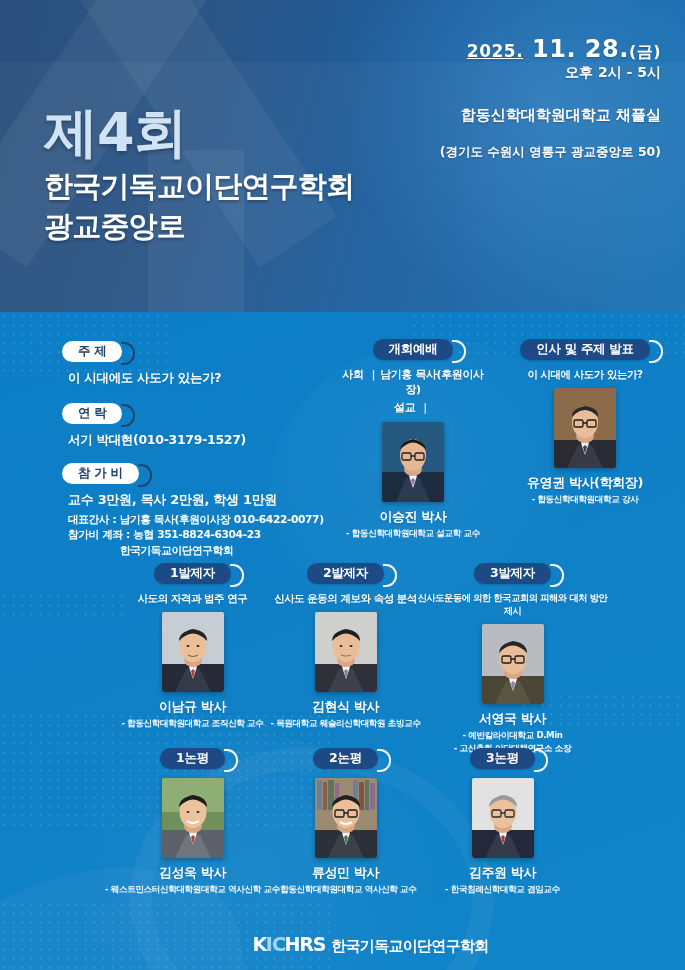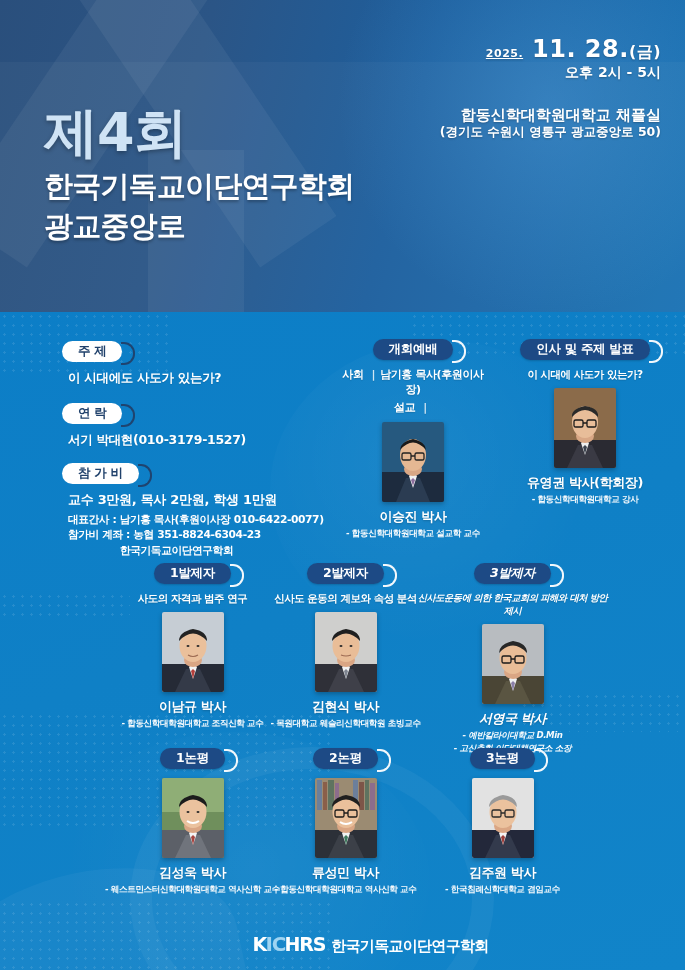--- a/index.html
+++ b/index.html
@@ -71,36 +71,36 @@
   }
   .date-line1 {
     font-size: 24px;
     font-weight: bold;
     letter-spacing: 0.5px;
   }
   .date-line1 .dow {
     font-size: 16px;
   }
   .date-line1 .yr {
-    font-size: 11px;
+    font-size: 17px;
     text-decoration: underline;
   }
   .date-line2 {
     font-size: 14px;
     font-weight: bold;
   }
   .date-line3 {
     font-size: 15px;
     font-weight: bold;
     margin-top: 24px;
   }
   .date-line4 {
     font-size: 12.5px;
     font-weight: bold;
-    margin-top: 0;
+    margin-top: 20px;
     text-align: right;
   }
 
   .title-block {
     position: absolute;
     left: 44px; top: 106px;
   }
   .title-no {
     font-size: 54px;
     font-weight: bold;
@@ -466,21 +466,21 @@
           <path d="M17 29 Q31 14 45 29 Q45 19 31 17 Q17 20 17 29 Z" fill="#1f1f1f"></path>
           <ellipse cx="26" cy="34" rx="1.5" ry="1.1" fill="#2b2b2b"></ellipse>
           <ellipse cx="36" cy="34" rx="1.5" ry="1.1" fill="#2b2b2b"></ellipse>
           <path d="M26 43 Q31 45 36 43" stroke="#9c6a52" stroke-width="1.2" fill="none"></path>
         </svg>
       </div>
       <div class="person-name">김현식 박사</div>
       <div class="person-aff">- 목원대학교 웨슬리신학대학원 초빙교수</div>
     </div>
 
-    <div class="person" style="left:415px; top:250px; width:195px;font-style:italic;">
+    <div class="person" style="left:415px; top:250px; width:195px;">
       <span class="badge badge-navy">3발제자</span>
       <div class="talk-title" style="font-size:9.3px">신사도운동에 의한 한국교회의 피해와 대처 방안 제시</div>
       <div class="photo" style="width:62px;height:80px;">
         <svg width="62" height="80" viewBox="0 0 62 80">
           <rect width="62" height="80" fill="#b8bcc0"></rect>
           <rect y="52" width="62" height="28" fill="#4a4535"></rect>
           <path d="M13 80 L24 57 L38 57 L49 80 Z" fill="#5a5542"></path>
           <path d="M27 55 L31 67 L35 55 L33 53 L29 53 Z" fill="#f0f0f0"></path>
           <path d="M29 59 L31 67 L33 59 L31 57 Z" fill="#8a7fa8"></path>
           <ellipse cx="31" cy="48" rx="9" ry="7" fill="#daa684"></ellipse>

